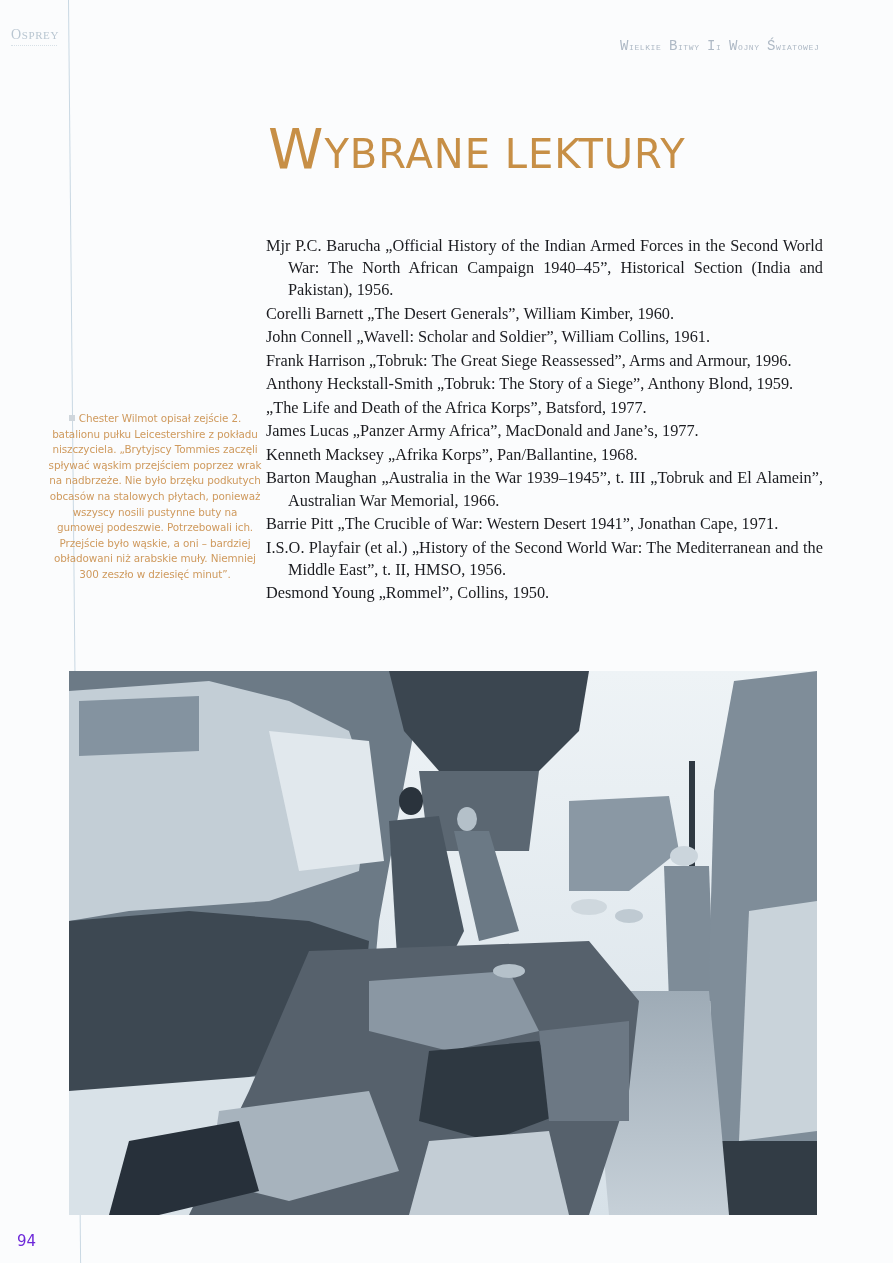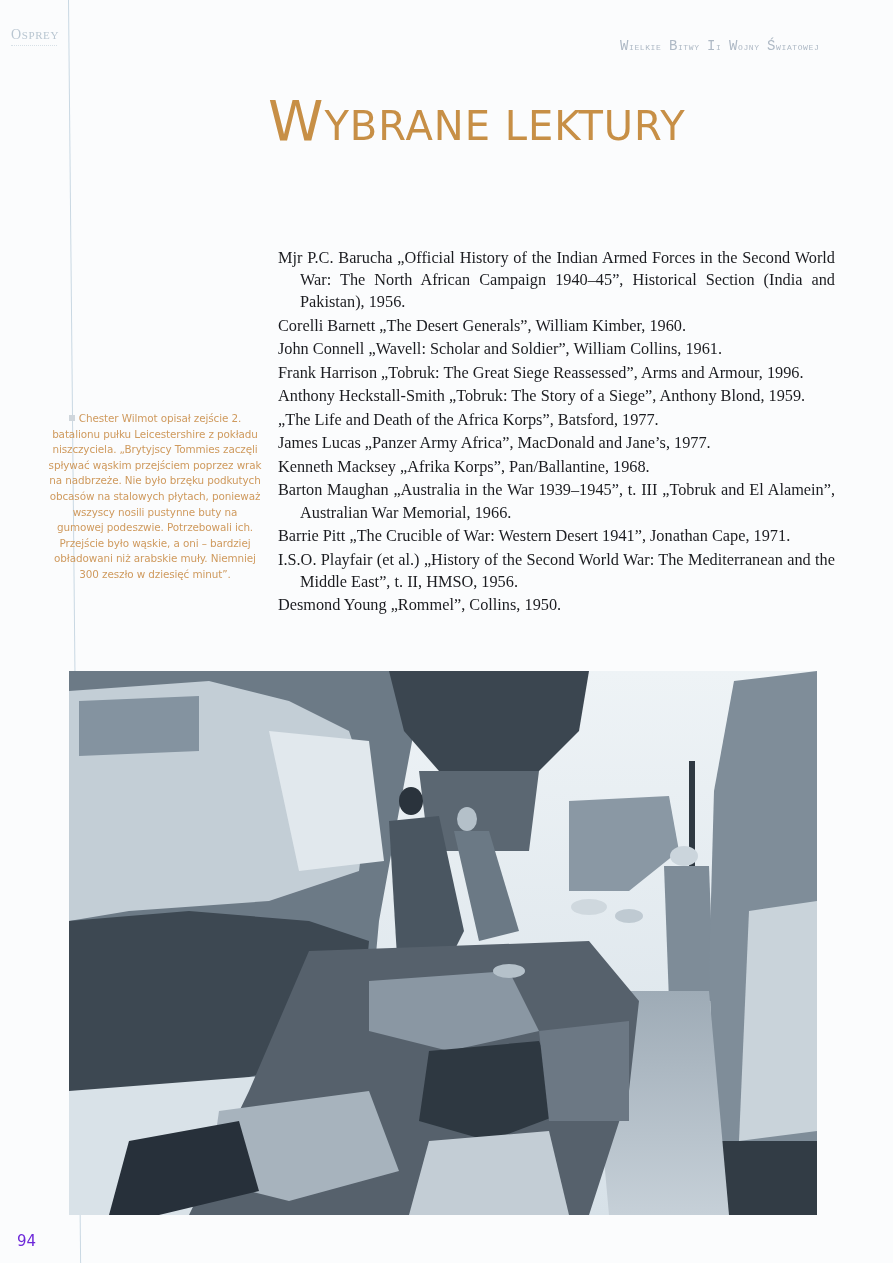--- a/index.html
+++ b/index.html
@@ -24,32 +24,32 @@
 
   .running-head {
     position: absolute; left: 576px; top: 38px;
     font-family: Liberation Mono, monospace;
     font-size: 11.5px; letter-spacing: 0.6px; color: #aeb9c5;
     font-variant: small-caps; white-space: nowrap; margin-left: 44px;
   }
   .running-head .big { font-size: 14px; }
 
   .page-title {
-    position: absolute; left: 268px; top: 66px;
+    position: absolute; left: 268px; top: 94px;
     font-family: "DejaVu Sans", sans-serif;
     font-weight: normal; color: #c78f46;
     font-size: 40px; letter-spacing: 1px; line-height: 1; white-space: nowrap;
   }
   .page-title .cap { font-size: 56px; }
 
   .biblio {
     position: absolute; left: 266px; top: 235px; width: 557px;
     font-family: "Liberation Serif", serif;
     font-size: 16.3px; line-height: 22.2px; color: #1b1c20;
-    margin: 12px; padding: 0; list-style: none;
+    margin: 0; padding: 0; list-style: none;
   }
   .biblio li {
     text-align: justify; padding-left: 22px; text-indent: -22px; margin-bottom: 1.3px;
   }
 
   .sidebar-note {
     position: absolute; left: 48px; top: 411px; width: 214px;
     font-family: "DejaVu Sans", sans-serif;
     font-size: 10.4px; line-height: 15.6px; color: #cf9a5e;
     text-align: center; letter-spacing: -0.1px;

